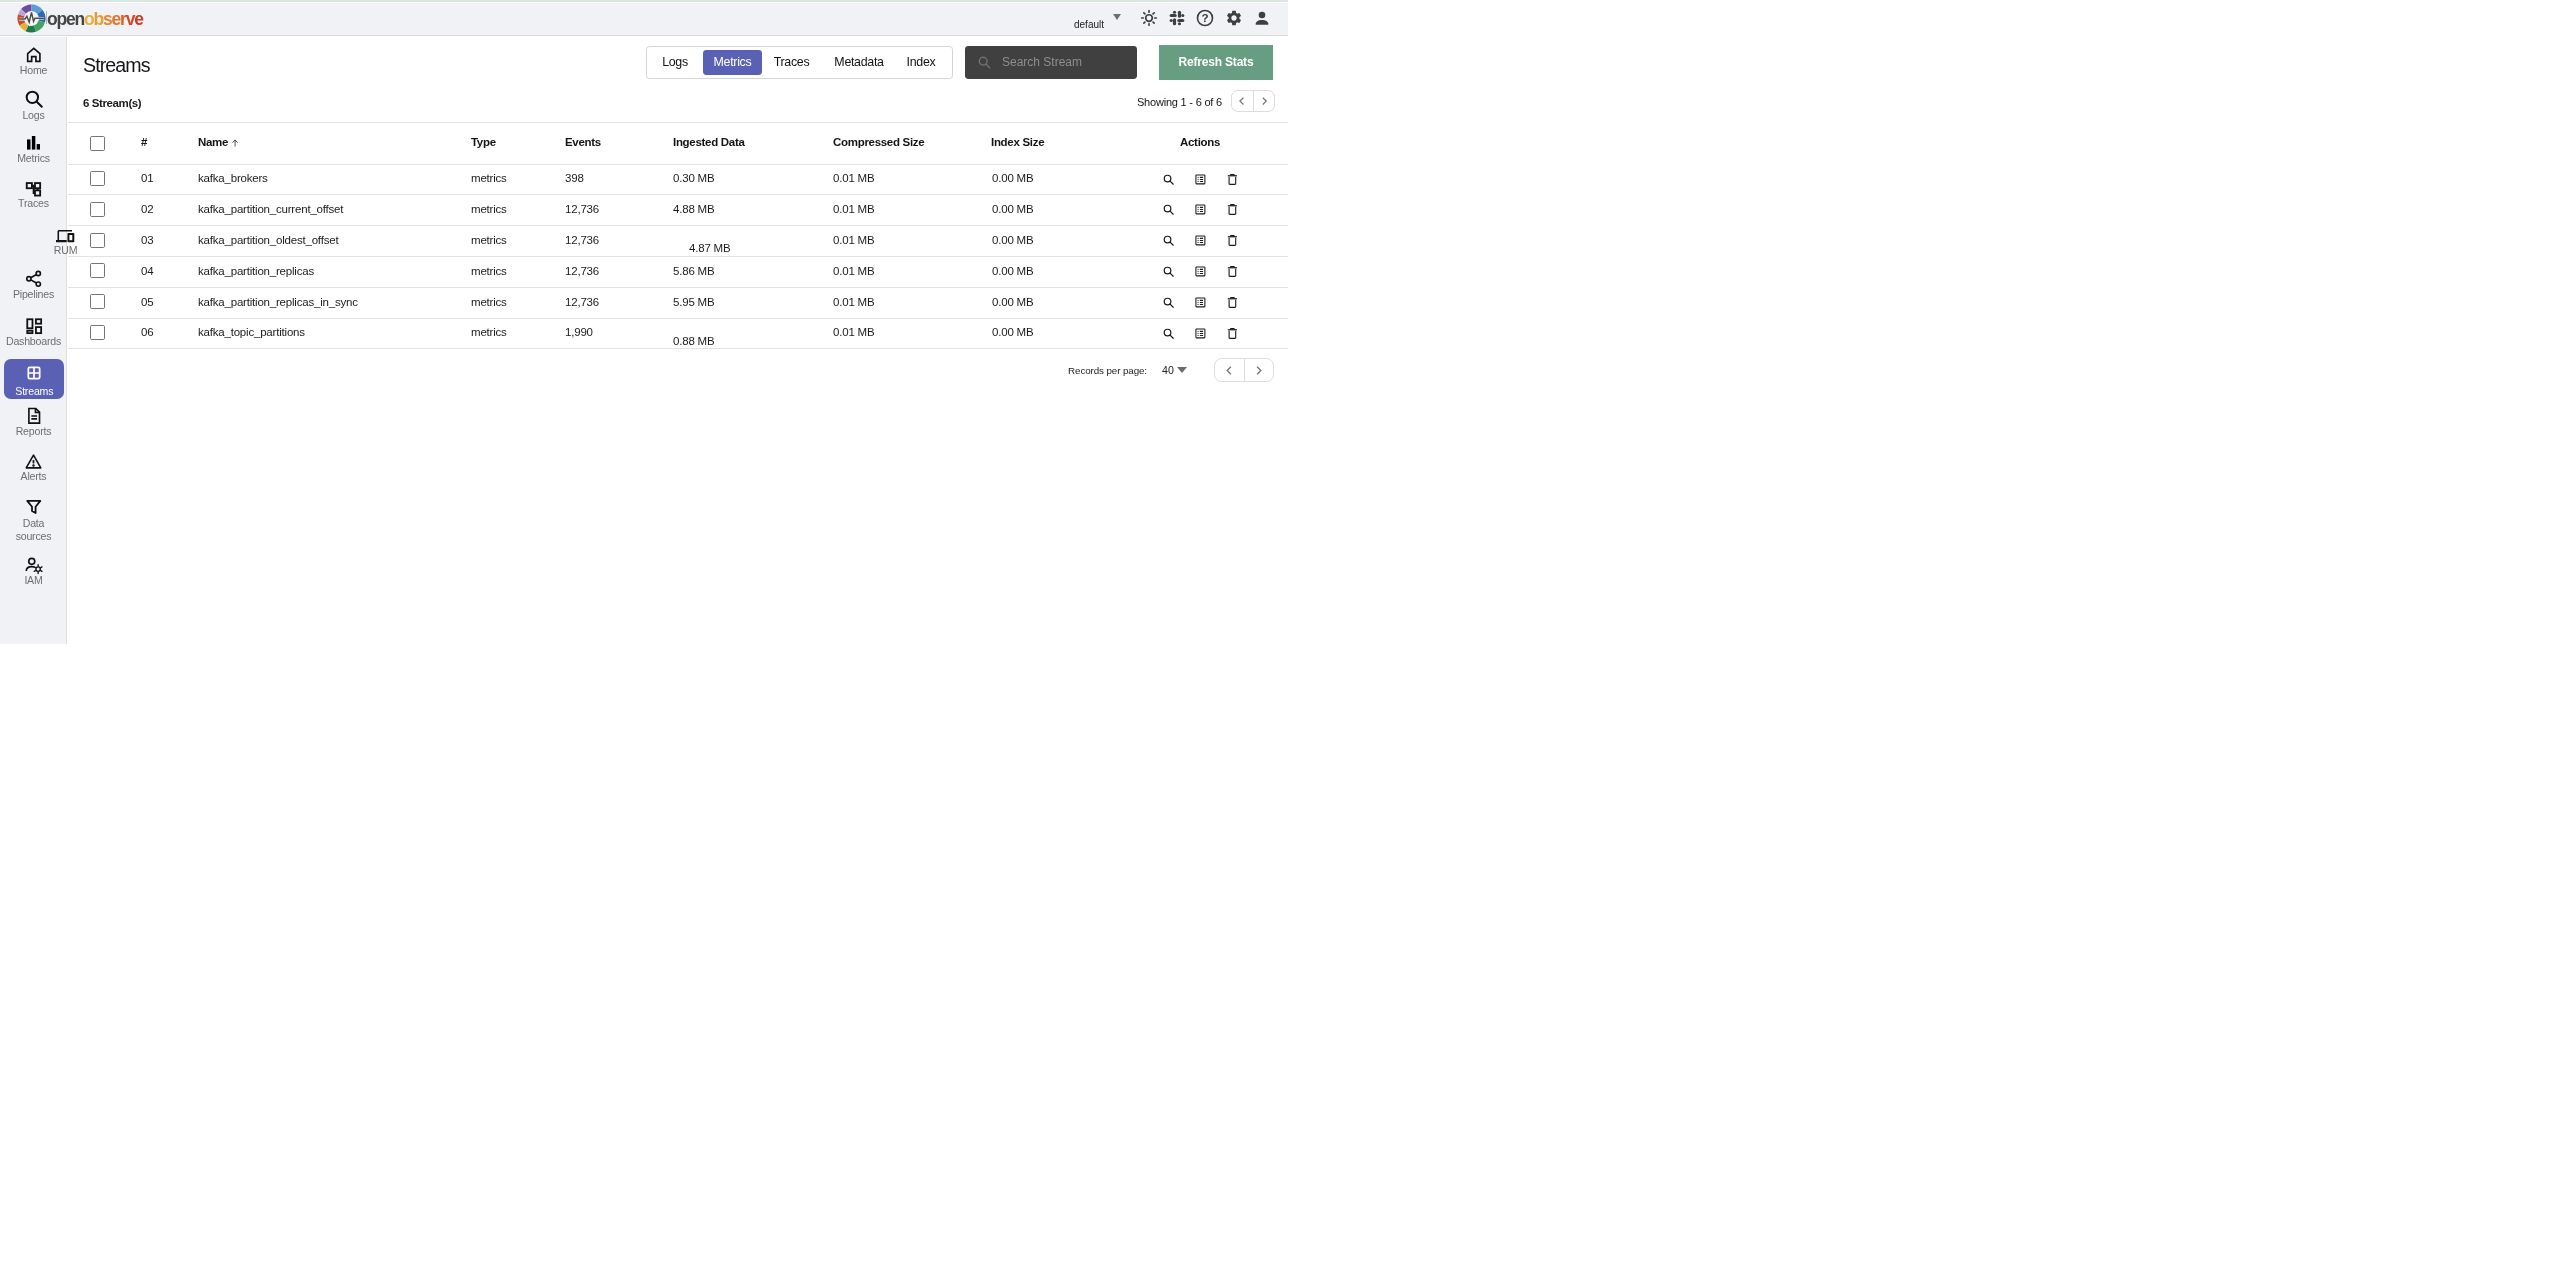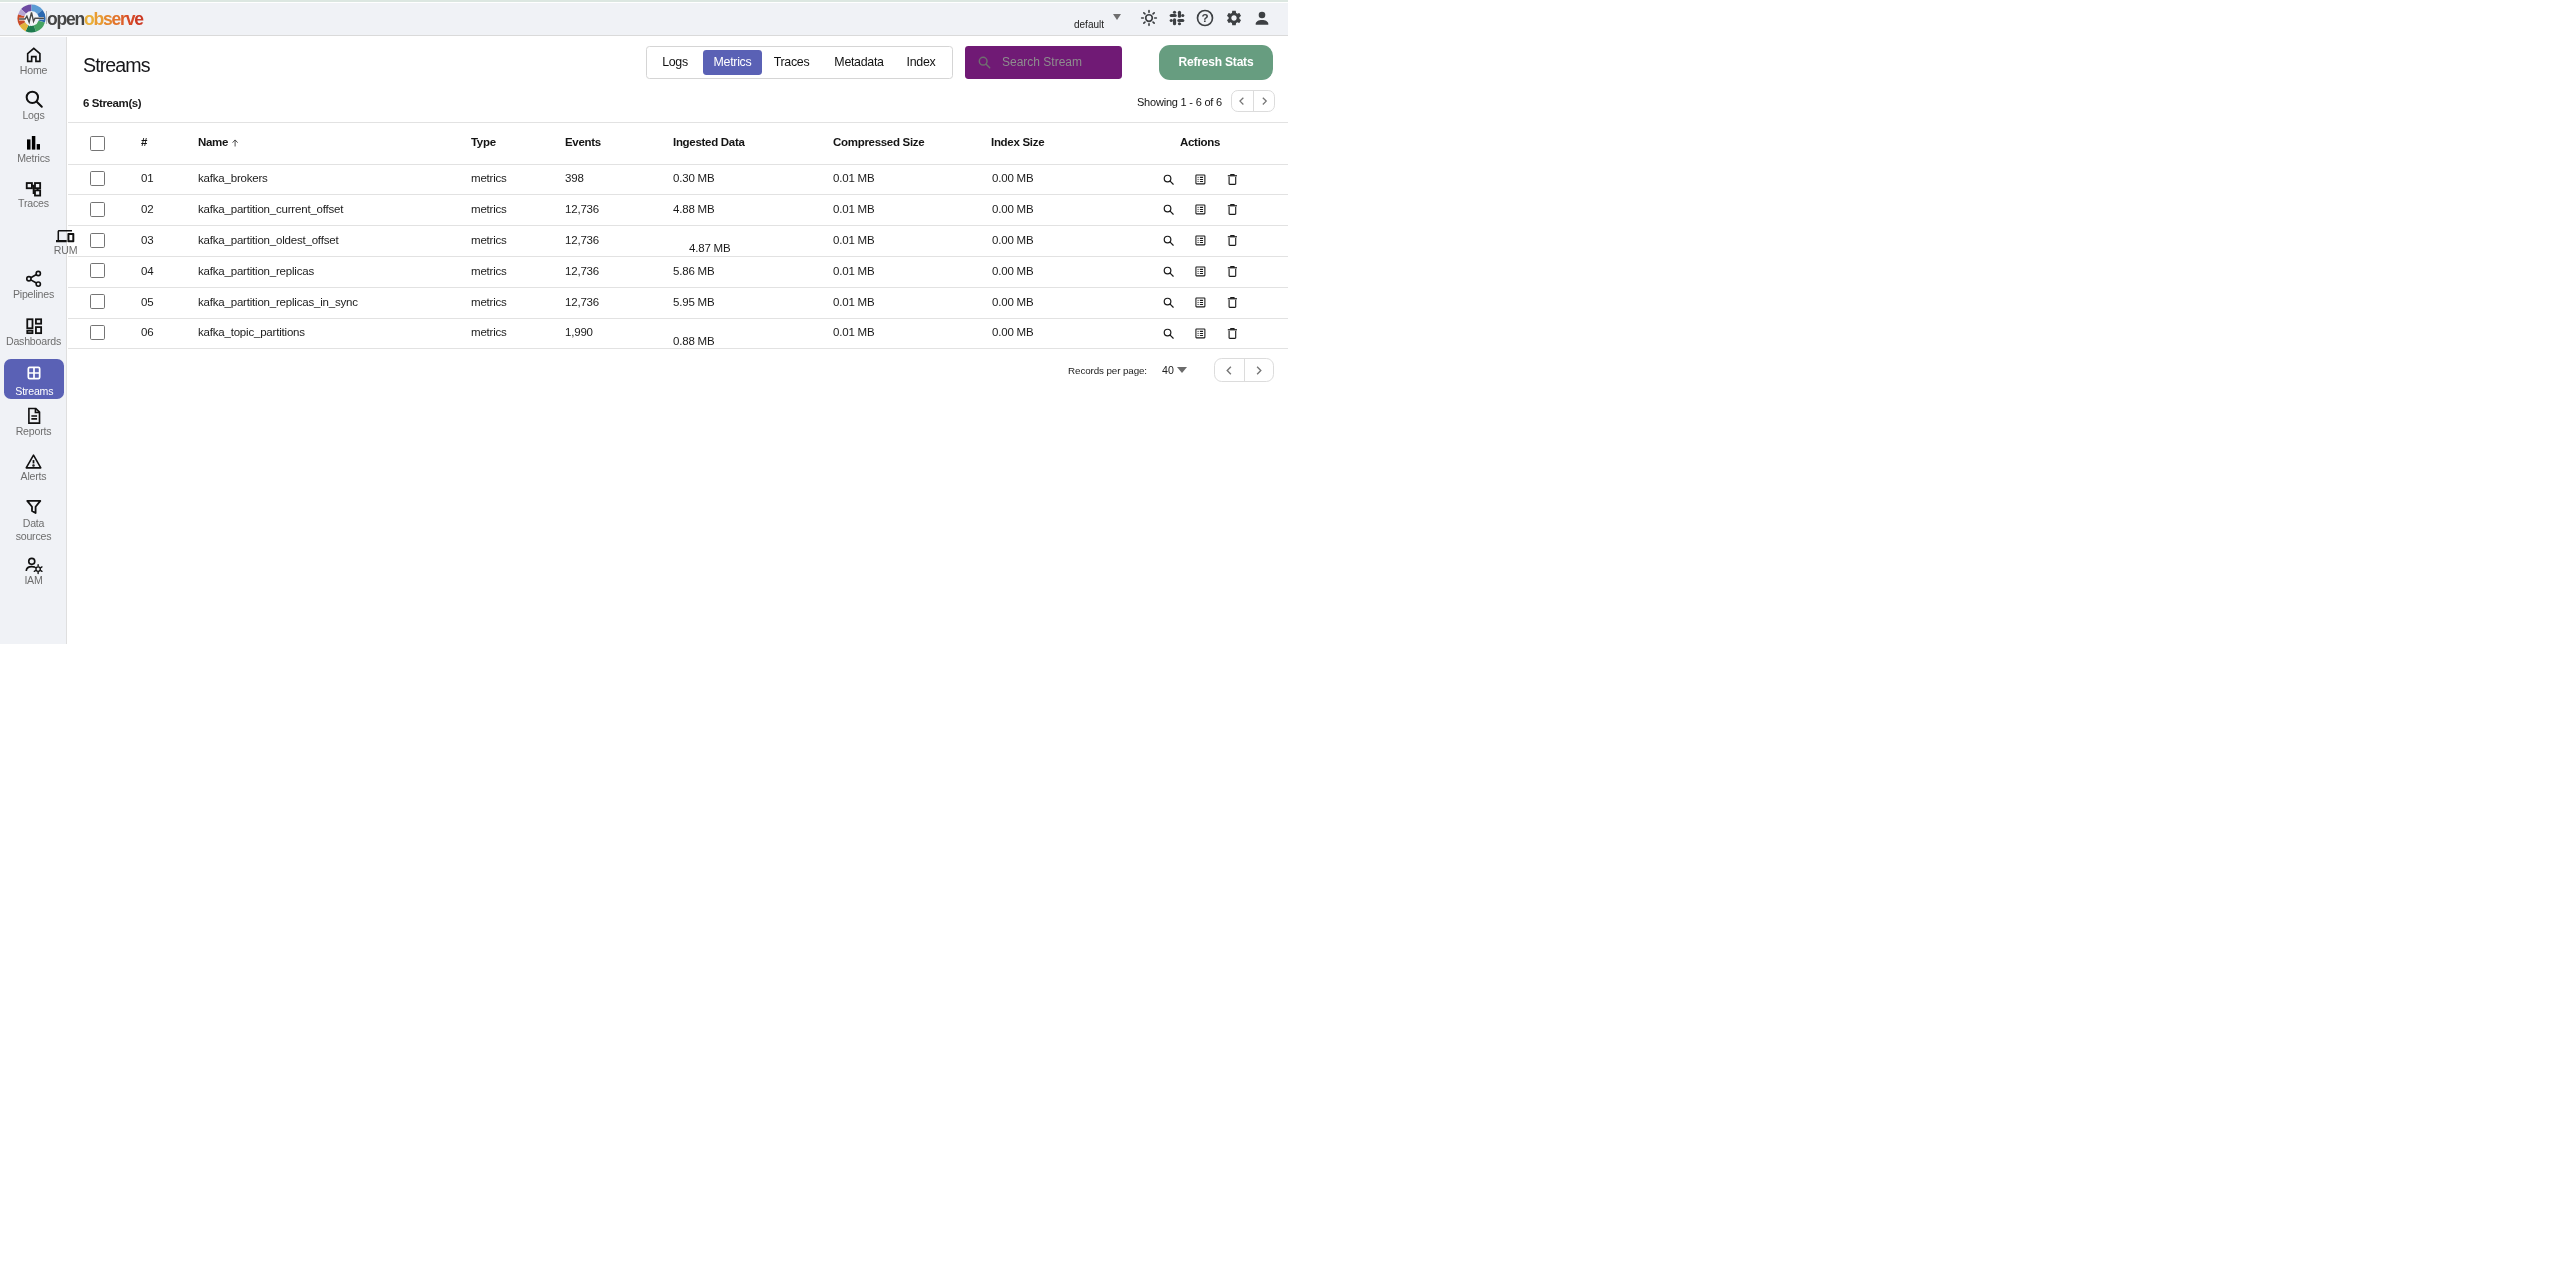--- a/index.html
+++ b/index.html
@@ -29,24 +29,24 @@
 #nav-streams .lbl { color:#fff; font-size:10.6px; line-height:11.5px; margin-top:1.3px; letter-spacing:-0.2px; }
 
 
 #title { position:absolute; left:83px; top:53px; font-size:19.6px; letter-spacing:-0.9px; line-height:25.6px; color:#16161a; }
 #count { position:absolute; left:83px; top:97px; font-size:11.5px; letter-spacing:-0.4px; font-weight:700; }
 #tabs { position:absolute; left:646px; top:46px; width:307px; height:33px; background:#fff;
   border:0.9px solid #d5d5d5; border-radius:3.4px; }
 .tab { position:absolute; top:0; height:31.5px; line-height:31.5px; text-align:center; font-size:12.4px; letter-spacing:-0.3px; color:#111; }
 #tab-metrics { position:absolute; left:56px; top:3.4px; width:59px; height:25px; line-height:25px; text-align:center;
   background:#5a61b5; color:#fff; border-radius:3.4px; font-size:12.4px; letter-spacing:-0.3px; }
-#search { position:absolute; left:965px; top:46px; width:157px; height:33px; background:#701a75; border-radius:3.4px; }
+#search { position:absolute; left:965px; top:46px; width:172px; height:33px; background:#404040; border-radius:3.4px; }
 #search .ph { position:absolute; left:37px; top:0; line-height:33px; font-size:12px; color:#8e8e8e; }
 #refresh { position:absolute; left:1159px; top:45px; width:114px; height:35px; background:#679d80;
-  border-radius:11px; color:#fff; font-weight:700; font-size:12px; letter-spacing:-0.2px; text-align:center; line-height:35px; }
+  border-radius:0; color:#fff; font-weight:700; font-size:12px; letter-spacing:-0.2px; text-align:center; line-height:35px; }
 #showing { position:absolute; left:1056px; top:96px; width:166px; text-align:right; font-size:11px; letter-spacing:-0.2px; line-height:13.6px; color:#141414; }
 .pager { position:absolute; border:0.9px solid #dcdcdc; border-radius:6.8px; background:#fff; display:flex; }
 .pager .pcell { flex:1; display:flex; align-items:center; justify-content:center; }
 .pager .pcell + .pcell { border-left:0.9px solid #dcdcdc; }
 #pager-top { left:1231px; top:90px; width:44px; height:22px; }
 #pager-bottom { left:1214px; top:358px; width:60px; height:24px; border-radius:7.7px; }
 
 
 .hline { position:absolute; left:68px; width:1220px; height:0.9px; background:#e2e2e2; }
 .cb { position:absolute; width:15.3px; height:15.3px; border:1.7px solid #757575; border-radius:1.7px; background:#fff; }

